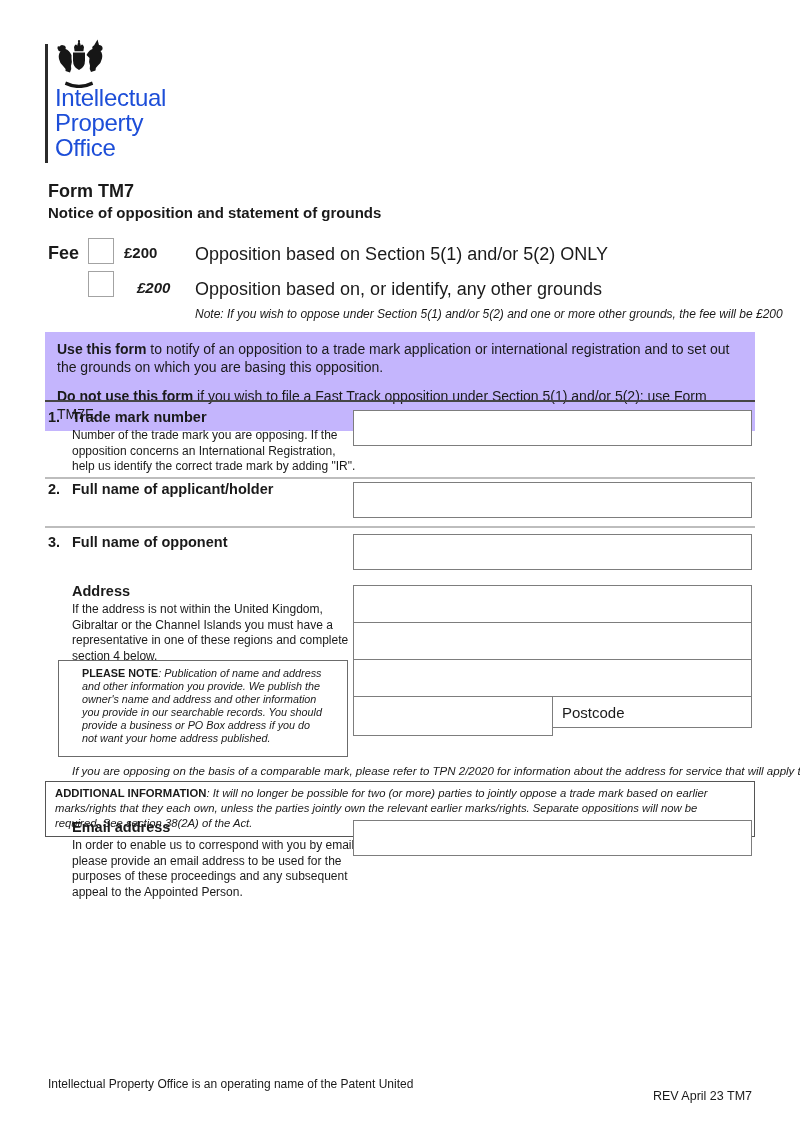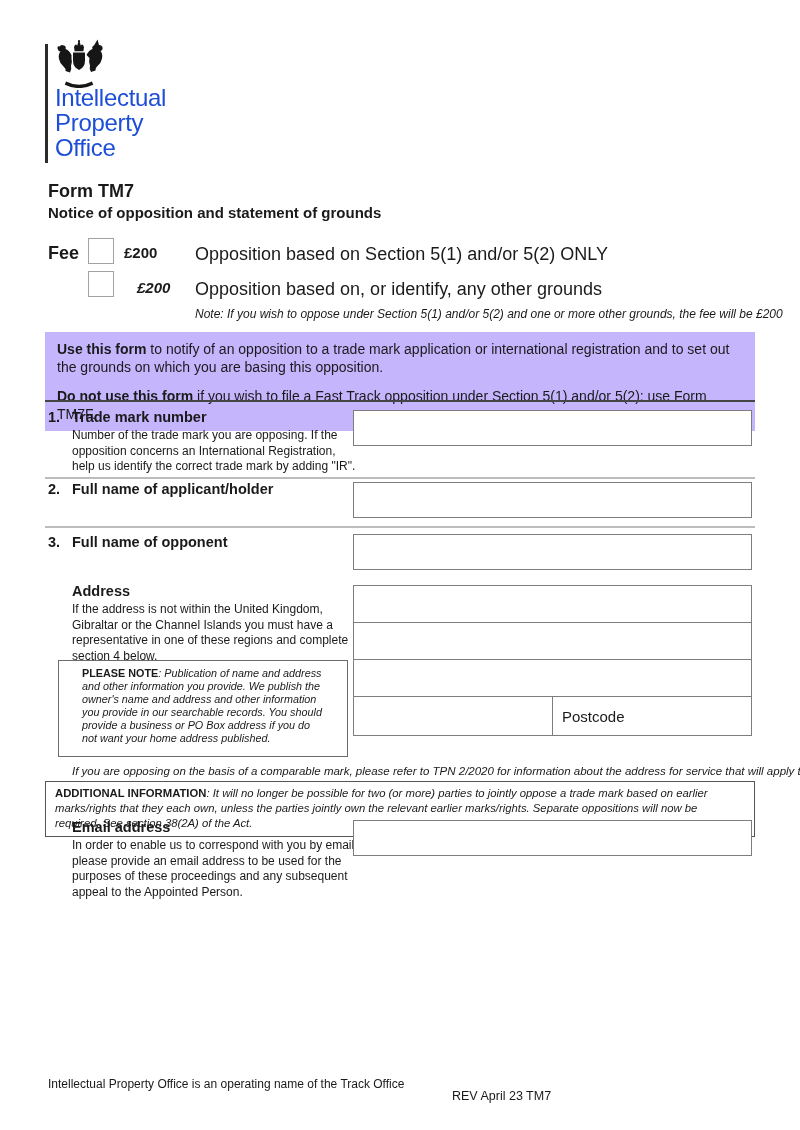--- a/index.html
+++ b/index.html
@@ -75,21 +75,21 @@
     font-size: 14px; padding: 4px 8px;
     font-family: "Liberation Sans", "DejaVu Sans", sans-serif;
   }
 
   
   .addr-line { left: 353px; width: 399px; height: 38px; }
   .al-2 { top: 622px; }
   .al-3 { top: 659px; }
   .addr-line4 { left: 353px; top: 696px; width: 200px; height: 40px; }
   .postcode-cell {
-    left: 552px; top: 696px; width: 200px; height: 40px;
+    left: 552px; top: 696px; width: 200px; height: 32px;
     border: 1px solid #7d7d7d; background: #fff;
     display: flex; align-items: center; padding-left: 9px;
   }
   .postcode-cell .pc-label { font-size: 15px; }
   .pc-input {
     border: none; flex: 1; min-width: 0; height: 100%;
     font-size: 14px; padding: 0 6px;
     font-family: "Liberation Sans", "DejaVu Sans", sans-serif;
   }
 
@@ -118,21 +118,21 @@
     font-style: italic;
   }
   .additional-box .ai-label { font-weight: bold; font-style: normal; }
 
   
   .email-title { left: 72px; top: 819px; font-size: 14.5px; font-weight: bold; }
   .email-desc { left: 72px; top: 838px; }
 
   
   .footer-left { left: 48px; top: 1077px; font-size: 12px; }
-  .footer-right { left: 452px; top: 1089px; width: 300px; text-align: left; font-size: 12.5px; }
+  .footer-right { left: 452px; top: 1089px; width: 300px; text-align: right; font-size: 12.5px; }
 </style>
 </head>
 <body>
 
 <div class="page">
 
   <div class="abs logo-bar"></div>
   <div class="abs crest">
     <svg width="52" height="50" viewBox="0 0 52 50" aria-hidden="true">
       <g fill="#161616">
@@ -210,16 +210,16 @@
     <span class="ai-label">ADDITIONAL INFORMATION</span><span>: It will no longer be possible for two (or more) parties to jointly oppose a trade mark based on earlier marks/rights that they each own, unless the parties jointly own the relevant earlier marks/rights. Separate oppositions will now be required. See section 38(2A) of the Act.</span>
   </div>
 
   <div class="abs email-title">Email address</div>
   <div class="abs sec-desc email-desc">In order to enable us to correspond with you by email,
 please provide an email address to be used for the
 purposes of these proceedings and any subsequent
 appeal to the Appointed Person.</div>
   <input class="abs field" style="left: 353px; top: 820px;" type="text" value="">
 
-  <div class="abs footer-left">Intellectual Property Office is an operating name of the Track Office</div>
+  <div class="abs footer-left">Intellectual Property Office is an operating name of the Patent United</div>
   <div class="abs footer-right">REV April 23 TM7</div>
 
 </div>
 
 </body></html>

